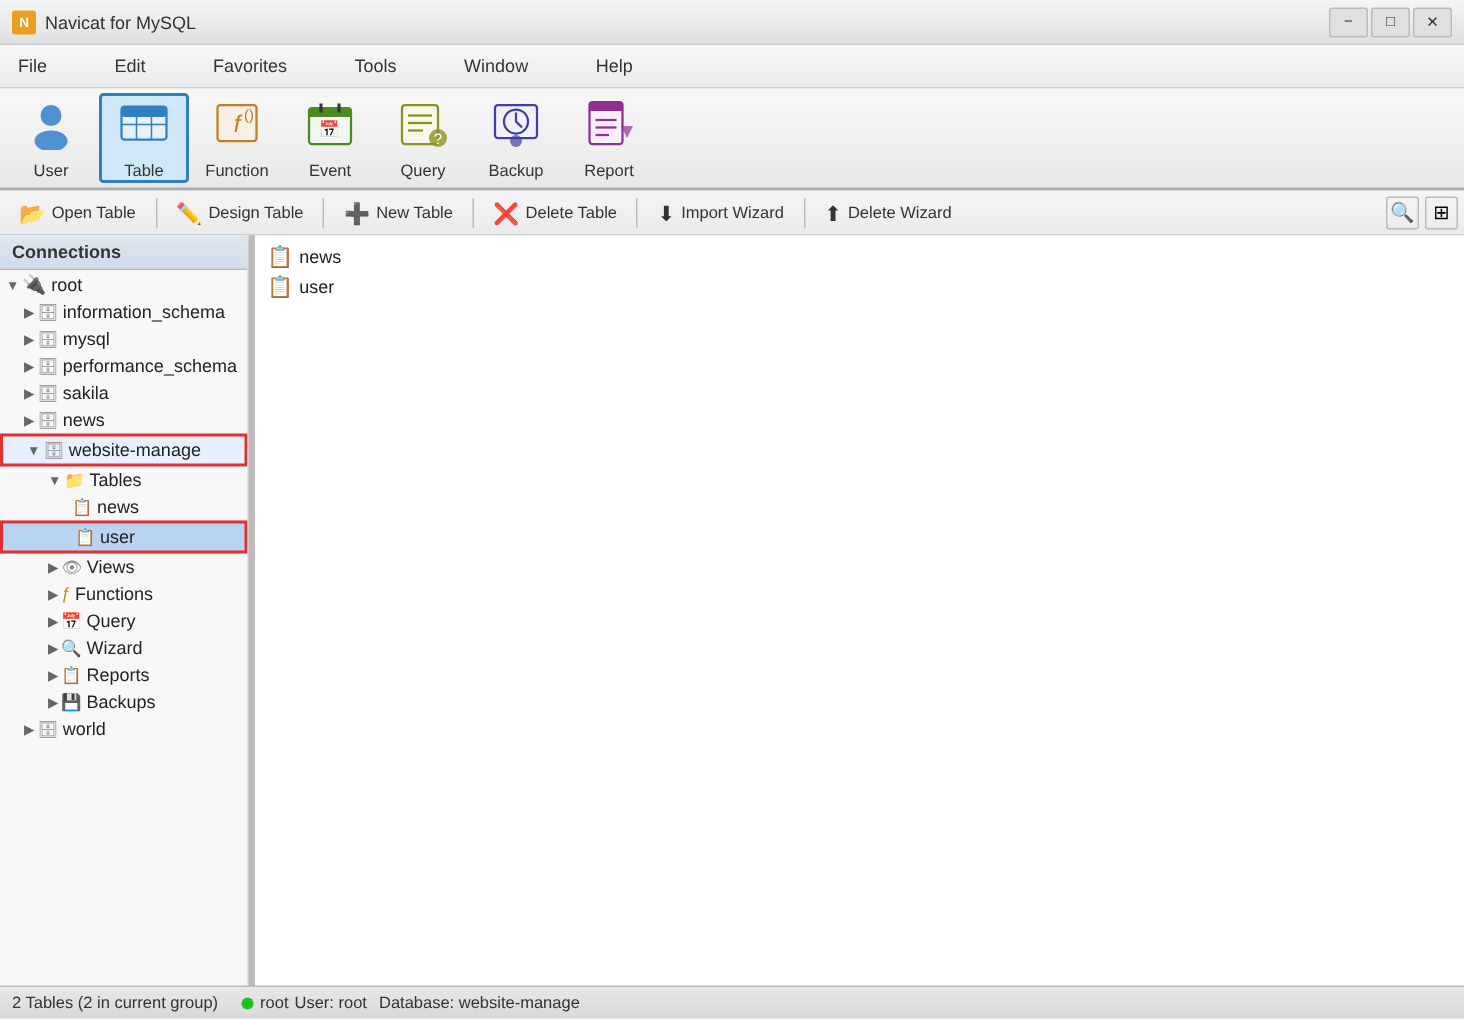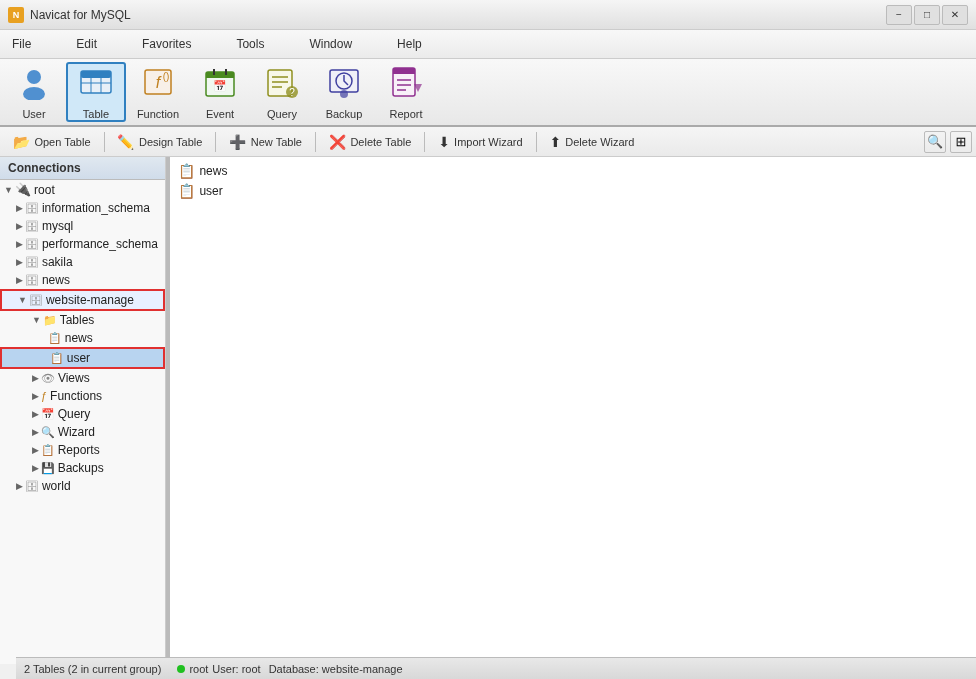--- a/index.html
+++ b/index.html
@@ -149,21 +149,20 @@
       right: 0;
       height: 22px;
       background: linear-gradient(to bottom, #e8e8e8, #d8d8d8);
       border-top: 1px solid #bbb;
       display: flex;
       align-items: center;
       padding: 0 8px;
       font-size: 11px;
       color: #333;
       gap: 16px;
-      margin-left: 16px;
     }
     .status-section { display: flex; align-items: center; gap: 4px; }
     .status-dot { width: 8px; height: 8px; background: #20c020; border-radius: 50%; }
 
     .resize-handle {
       width: 4px;
       background: #bbb;
       cursor: col-resize;
     }
   </style>

